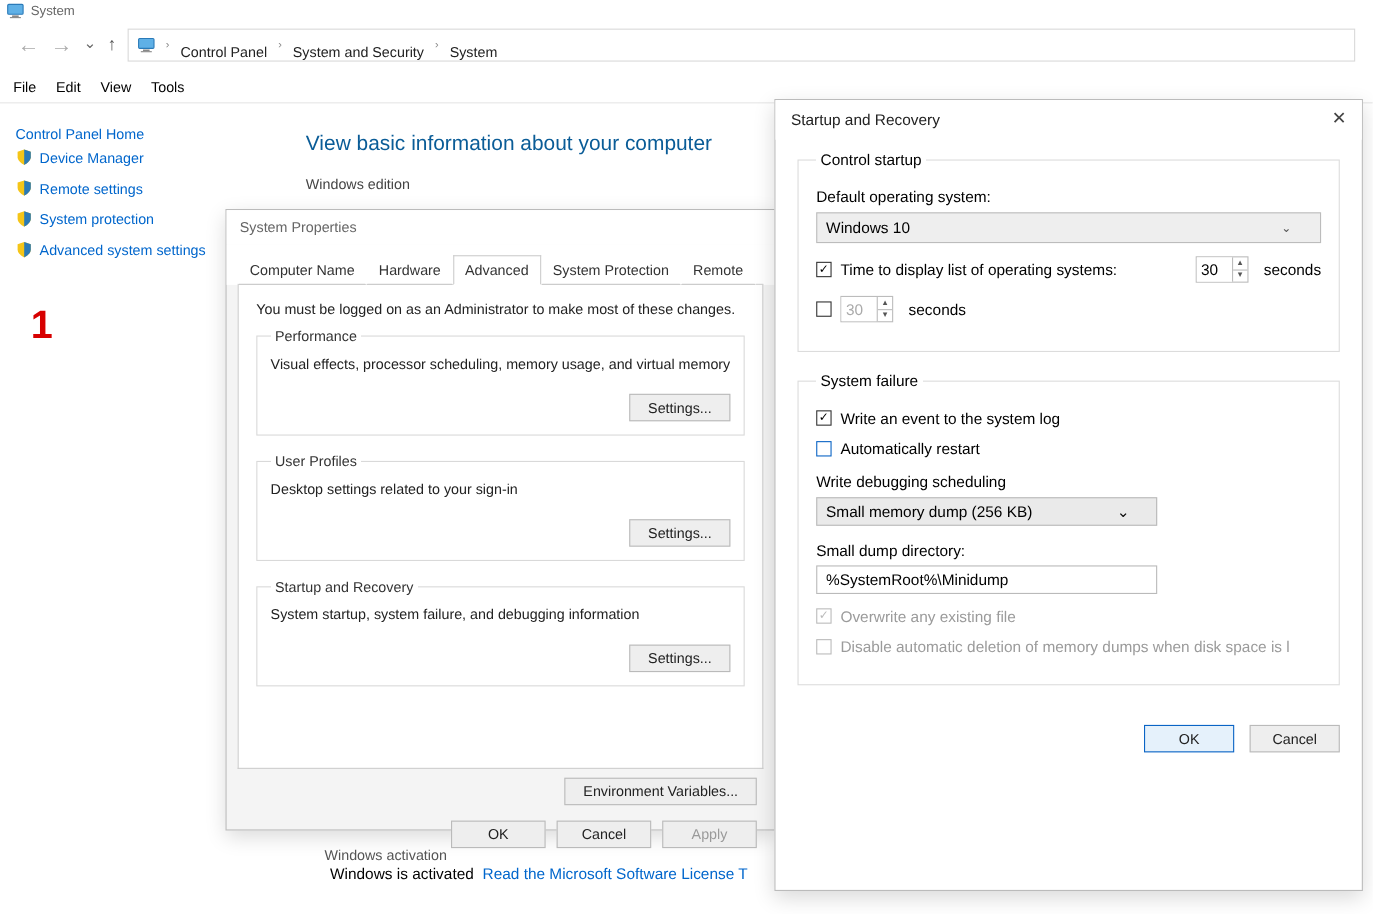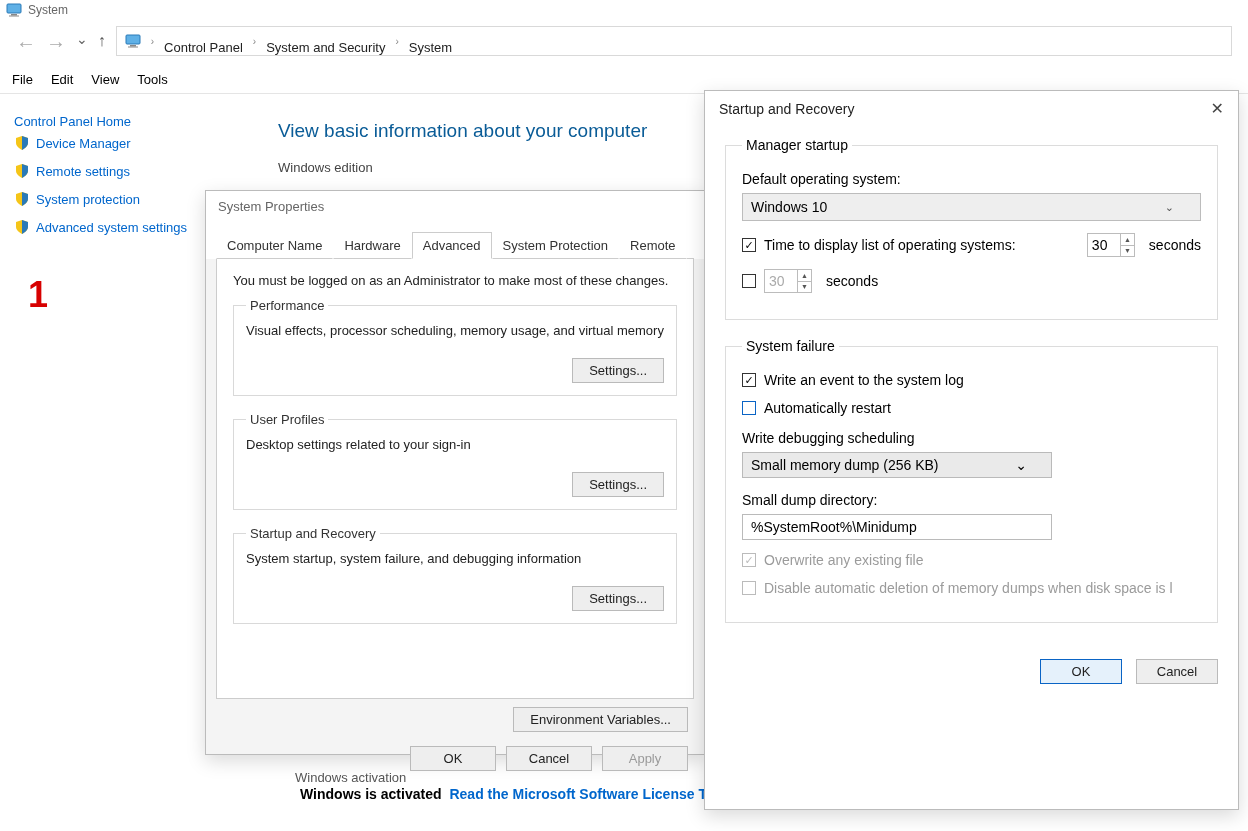--- a/index.html
+++ b/index.html
@@ -80,21 +80,21 @@
     .sr-secs { font-size:14px; margin-left:6px; }
 
     .sr-sub { margin-top: 14px; }
     .sr-select2 { width: 310px; border: 1px solid #bababa; background: #eaeaea; padding: 4px 24px 4px 8px; font-size: 14px; display:flex; justify-content:space-between; align-items:center; }
     .sr-input { width: 310px; border: 1px solid #bababa; background: #fff; padding: 4px 8px; font-size: 14px; }
     .sr-grey { color: #9b9b9b; }
 
     .sr-footer { display:flex; justify-content:flex-end; gap: 14px; padding: 4px 20px 12px; }
 
     
-    .activation { position:absolute; top: 770px; left: 280px; display:flex; gap:8px; align-items:center; font-size:14px;font-weight:bold; }
+    .activation { position:absolute; top: 770px; left: 280px; display:flex; gap:8px; align-items:center; font-size:14px; }
     .activation a { color:#0066cc; }
 
     .cut-text { color:#555; font-size:13px; }
   </style>
 </head>
 <body>
 
 <div class="titlebar">
   <span class="icon">
     <svg viewBox="0 0 16 16">
@@ -240,21 +240,21 @@
   </div>
 </div>
 
 <div class="dlg dlg-startup">
   <div class="dlg-title">
     <span>Startup and Recovery</span>
     <span class="close-x">✕</span>
   </div>
   <div class="sr-body">
     <fieldset class="sr">
-      <legend>Manager startup</legend>
+      <legend>Control startup</legend>
       <div class="sr-label">Default operating system:</div>
       <div class="sr-select">
         <span>Windows 10</span>
         <span class="chev">⌄</span>
       </div>
 
       <div class="sr-row">
         <span class="chk">✓</span>
         <span style="flex:1">Time to display list of operating systems:</span>
         <span class="spinner">

